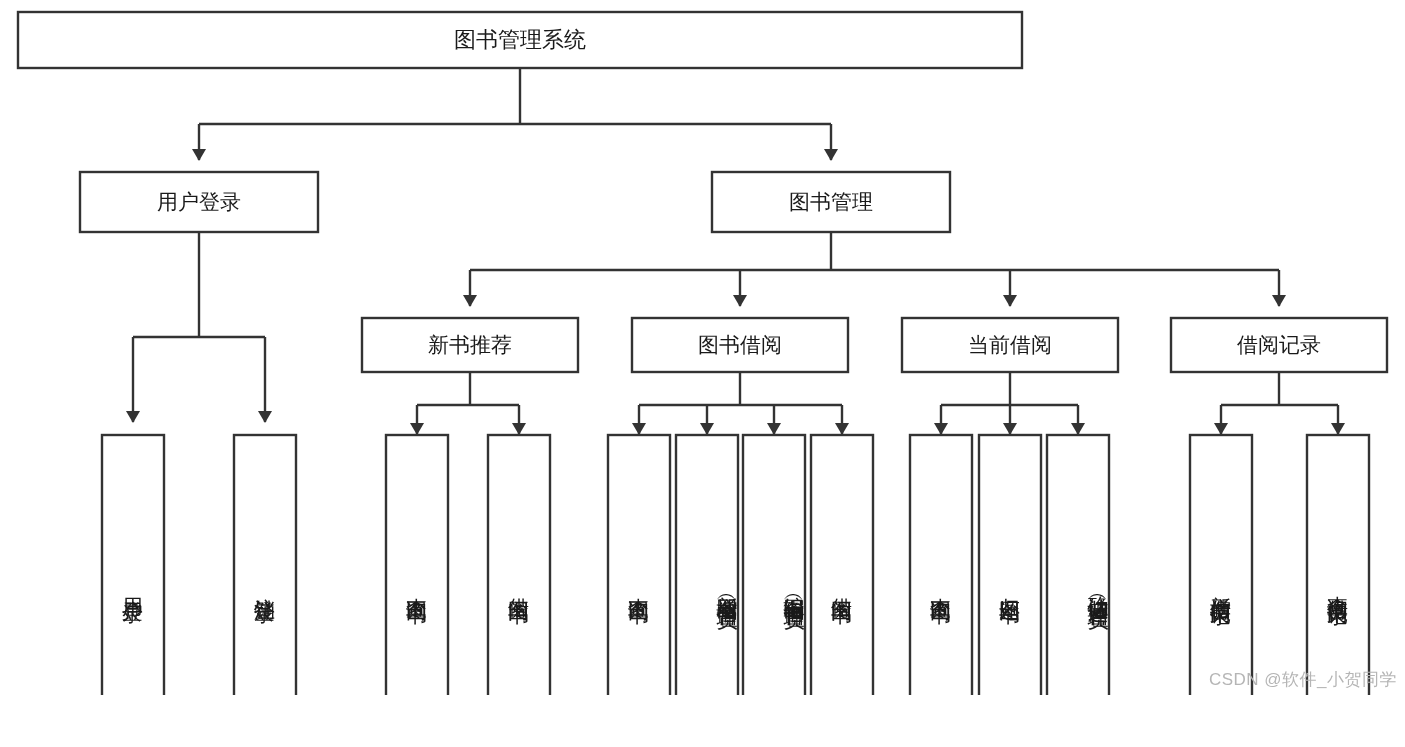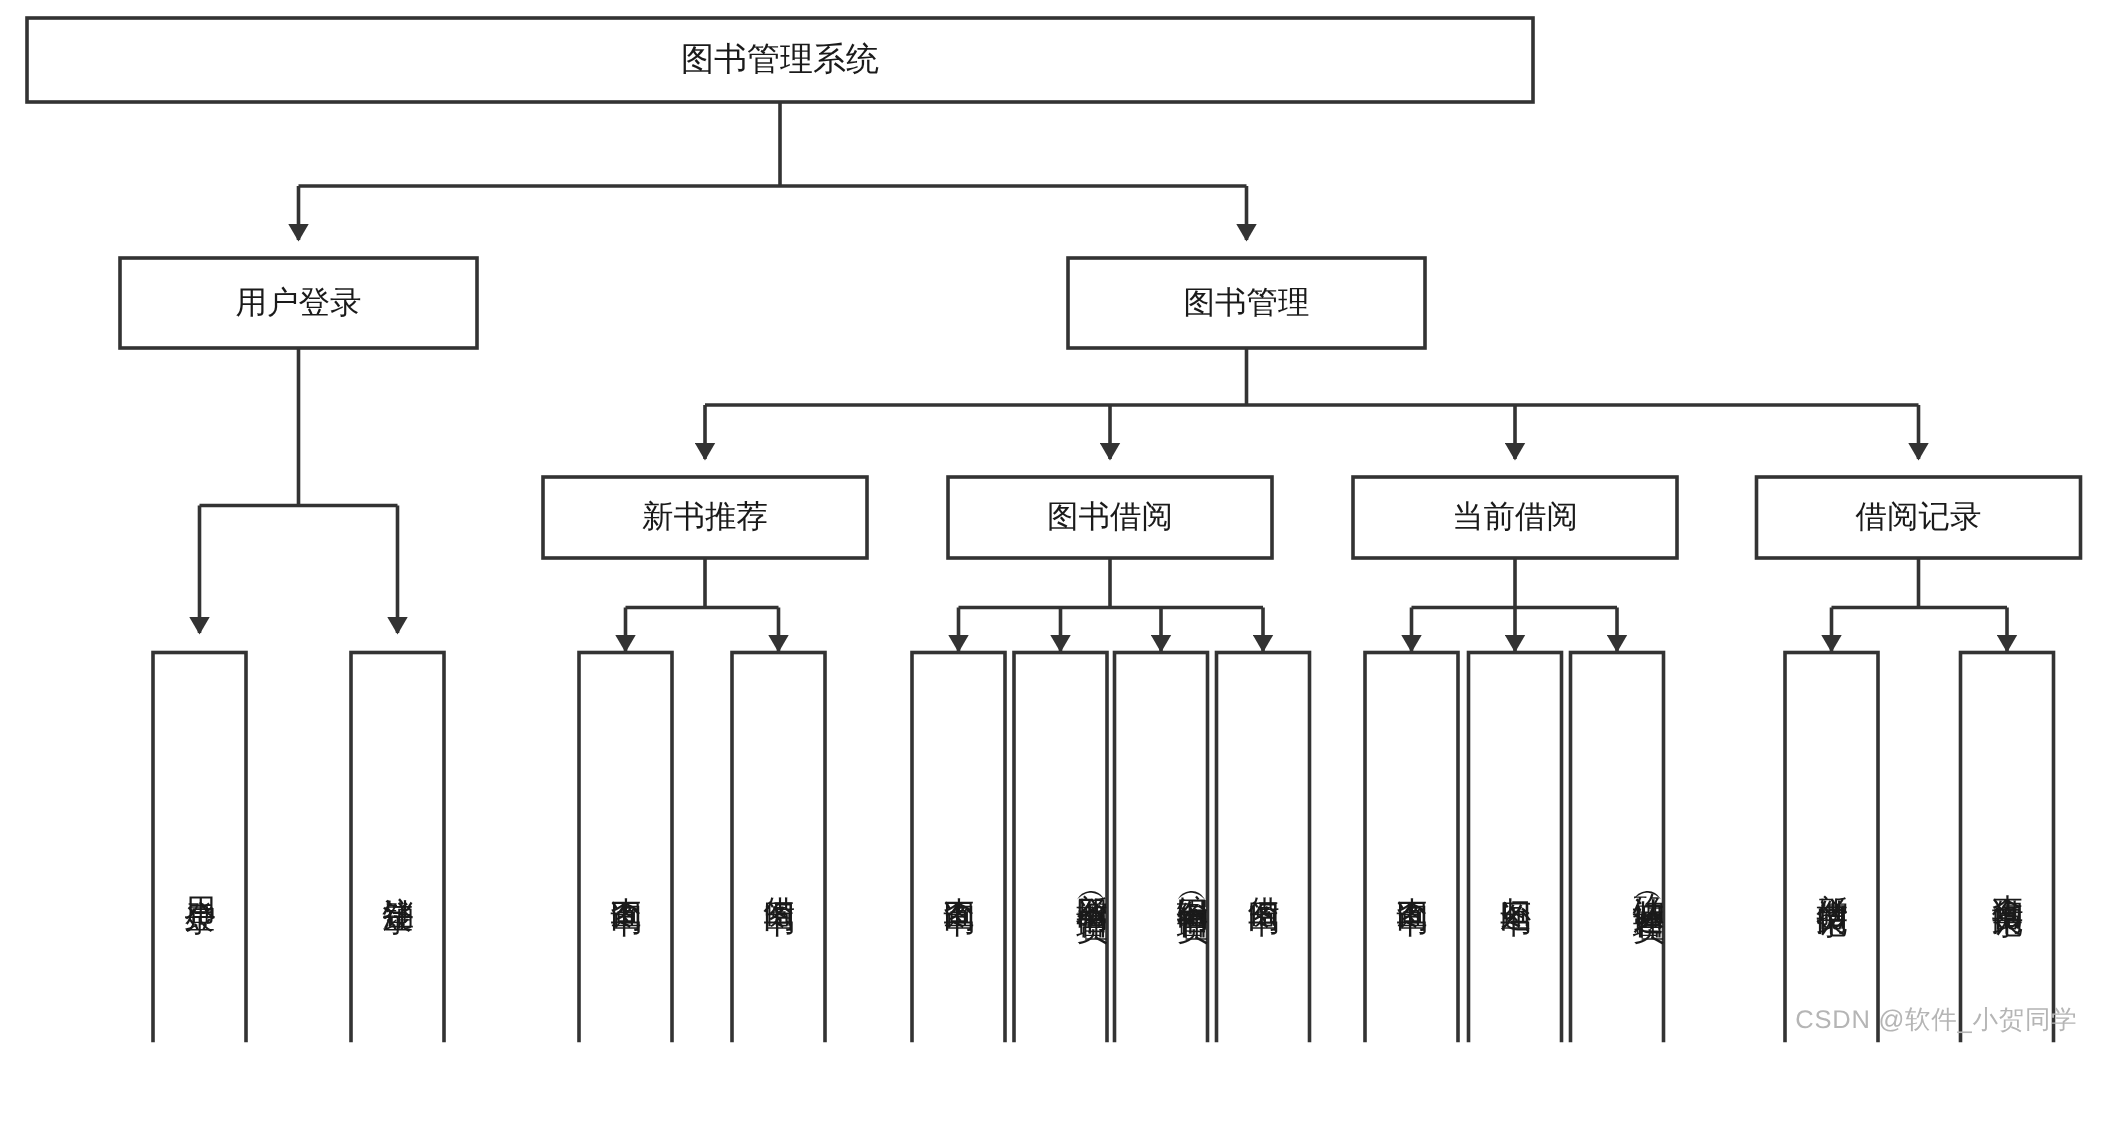--- a/index.html
+++ b/index.html
@@ -65,21 +65,21 @@
     color: #1a1a1a;
     display: flex;
     align-items: center;
     justify-content: center;
     white-space: nowrap;
     pointer-events: none;
     user-select: none;
   }
   .watermark {
     position: absolute;
-    right: 20px;
+    right: 8px;
     bottom: 4px;
     font-family: "Liberation Sans", "DejaVu Sans", sans-serif;
     font-size: 17px;
     color: #b5b5b5;
     letter-spacing: 0.5px;
     white-space: nowrap;
   }
 </style>
 </head>
 <body>

